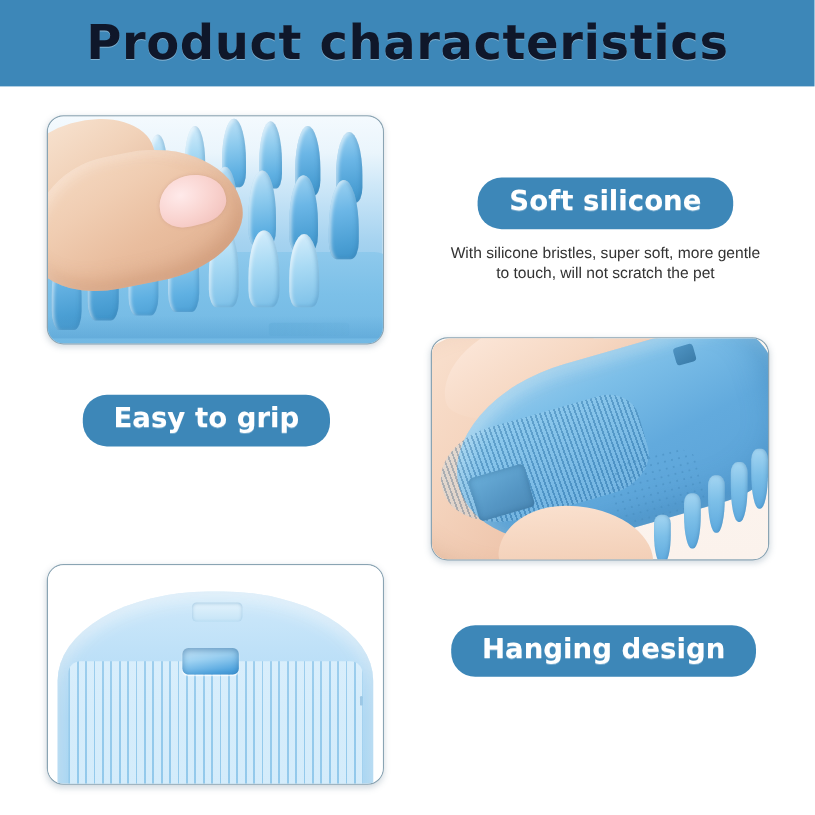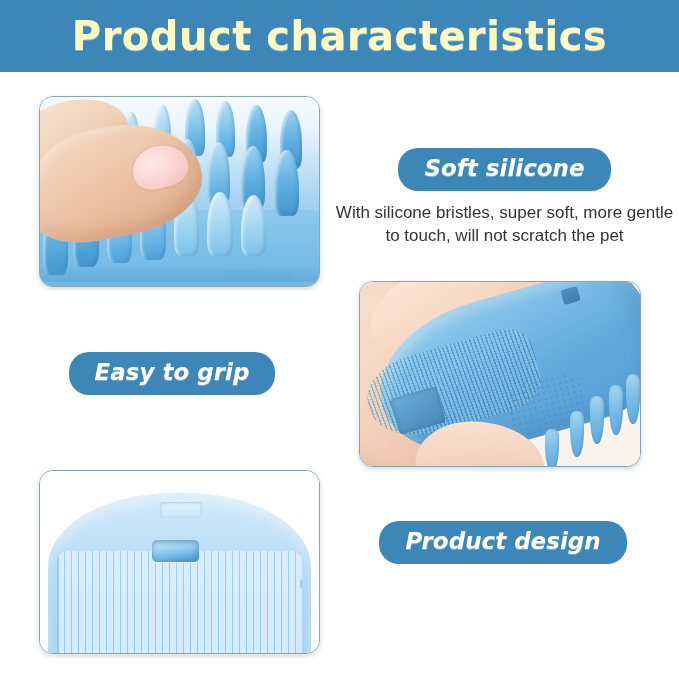--- a/index.html
+++ b/index.html
@@ -25,21 +25,21 @@
     left: 0;
     top: 0;
     width: 679px;
     height: 72px;
     background: #3d87b8;
     display: flex;
     align-items: center;
     justify-content: center;
   }
   .header-title {
-    color: #fef9c3;
+    color: #0f172a;
     font-family: "DejaVu Sans", sans-serif;
     font-size: 40px;
     font-weight: bold;
     letter-spacing: 0.5px;
     line-height: 1;
     text-align: center;
     white-space: nowrap;
     text-shadow: 0 1px 0 rgba(255,255,255,0.35);
   }
 
@@ -320,34 +320,33 @@
     background: #3d87b8;
     color: #ffffff;
     font-family: "DejaVu Sans", sans-serif;
     font-size: 23px;
     font-weight: bold;
     line-height: 1;
     padding: 9px 26px 11px 26px;
     border-radius: 20px;
     white-space: nowrap;
     text-shadow: 0 1px 0 rgba(255,255,255,0.30);
-    font-style: italic;
   }
   .desc {
     margin-top: 11px;
     color: #333333;
     font-family: "Liberation Sans", sans-serif;
-    font-size: 17px;
+    font-size: 13px;
     line-height: 1.33;
     text-align: center;
     white-space: pre-line;
   }
 
   #feature-soft-silicone   { left: 330px; top: 148px; width: 349px; text-align: center; }
-  #feature-easy-to-grip    { left:   0px; top: 352px; width: 344px; text-align: center; }
+  #feature-easy-to-grip    { left:   0px; top: 329px; width: 344px; text-align: center; }
   #feature-hanging-design  { left: 338px; top: 521px; width: 330px; text-align: center; }
 </style>
 </head>
 <body>
 
 <div id="page">
 
   <div class="header-banner">
     <div class="header-title">Product characteristics</div>
   </div>
@@ -425,16 +424,16 @@
       <div class="ph3-bg"></div>
       <div class="ph3-body"></div>
       <div class="ph3-ribs"></div>
       <div class="ph3-slot-top"></div>
       <div class="ph3-slot-hole"></div>
       <div class="ph3-speck"></div>
     </div>
   </div>
 
   <div class="feature" id="feature-hanging-design">
-    <div class="badge">Product design</div>
+    <div class="badge">Hanging design</div>
   </div>
 
 </div>
 
 </body></html>

